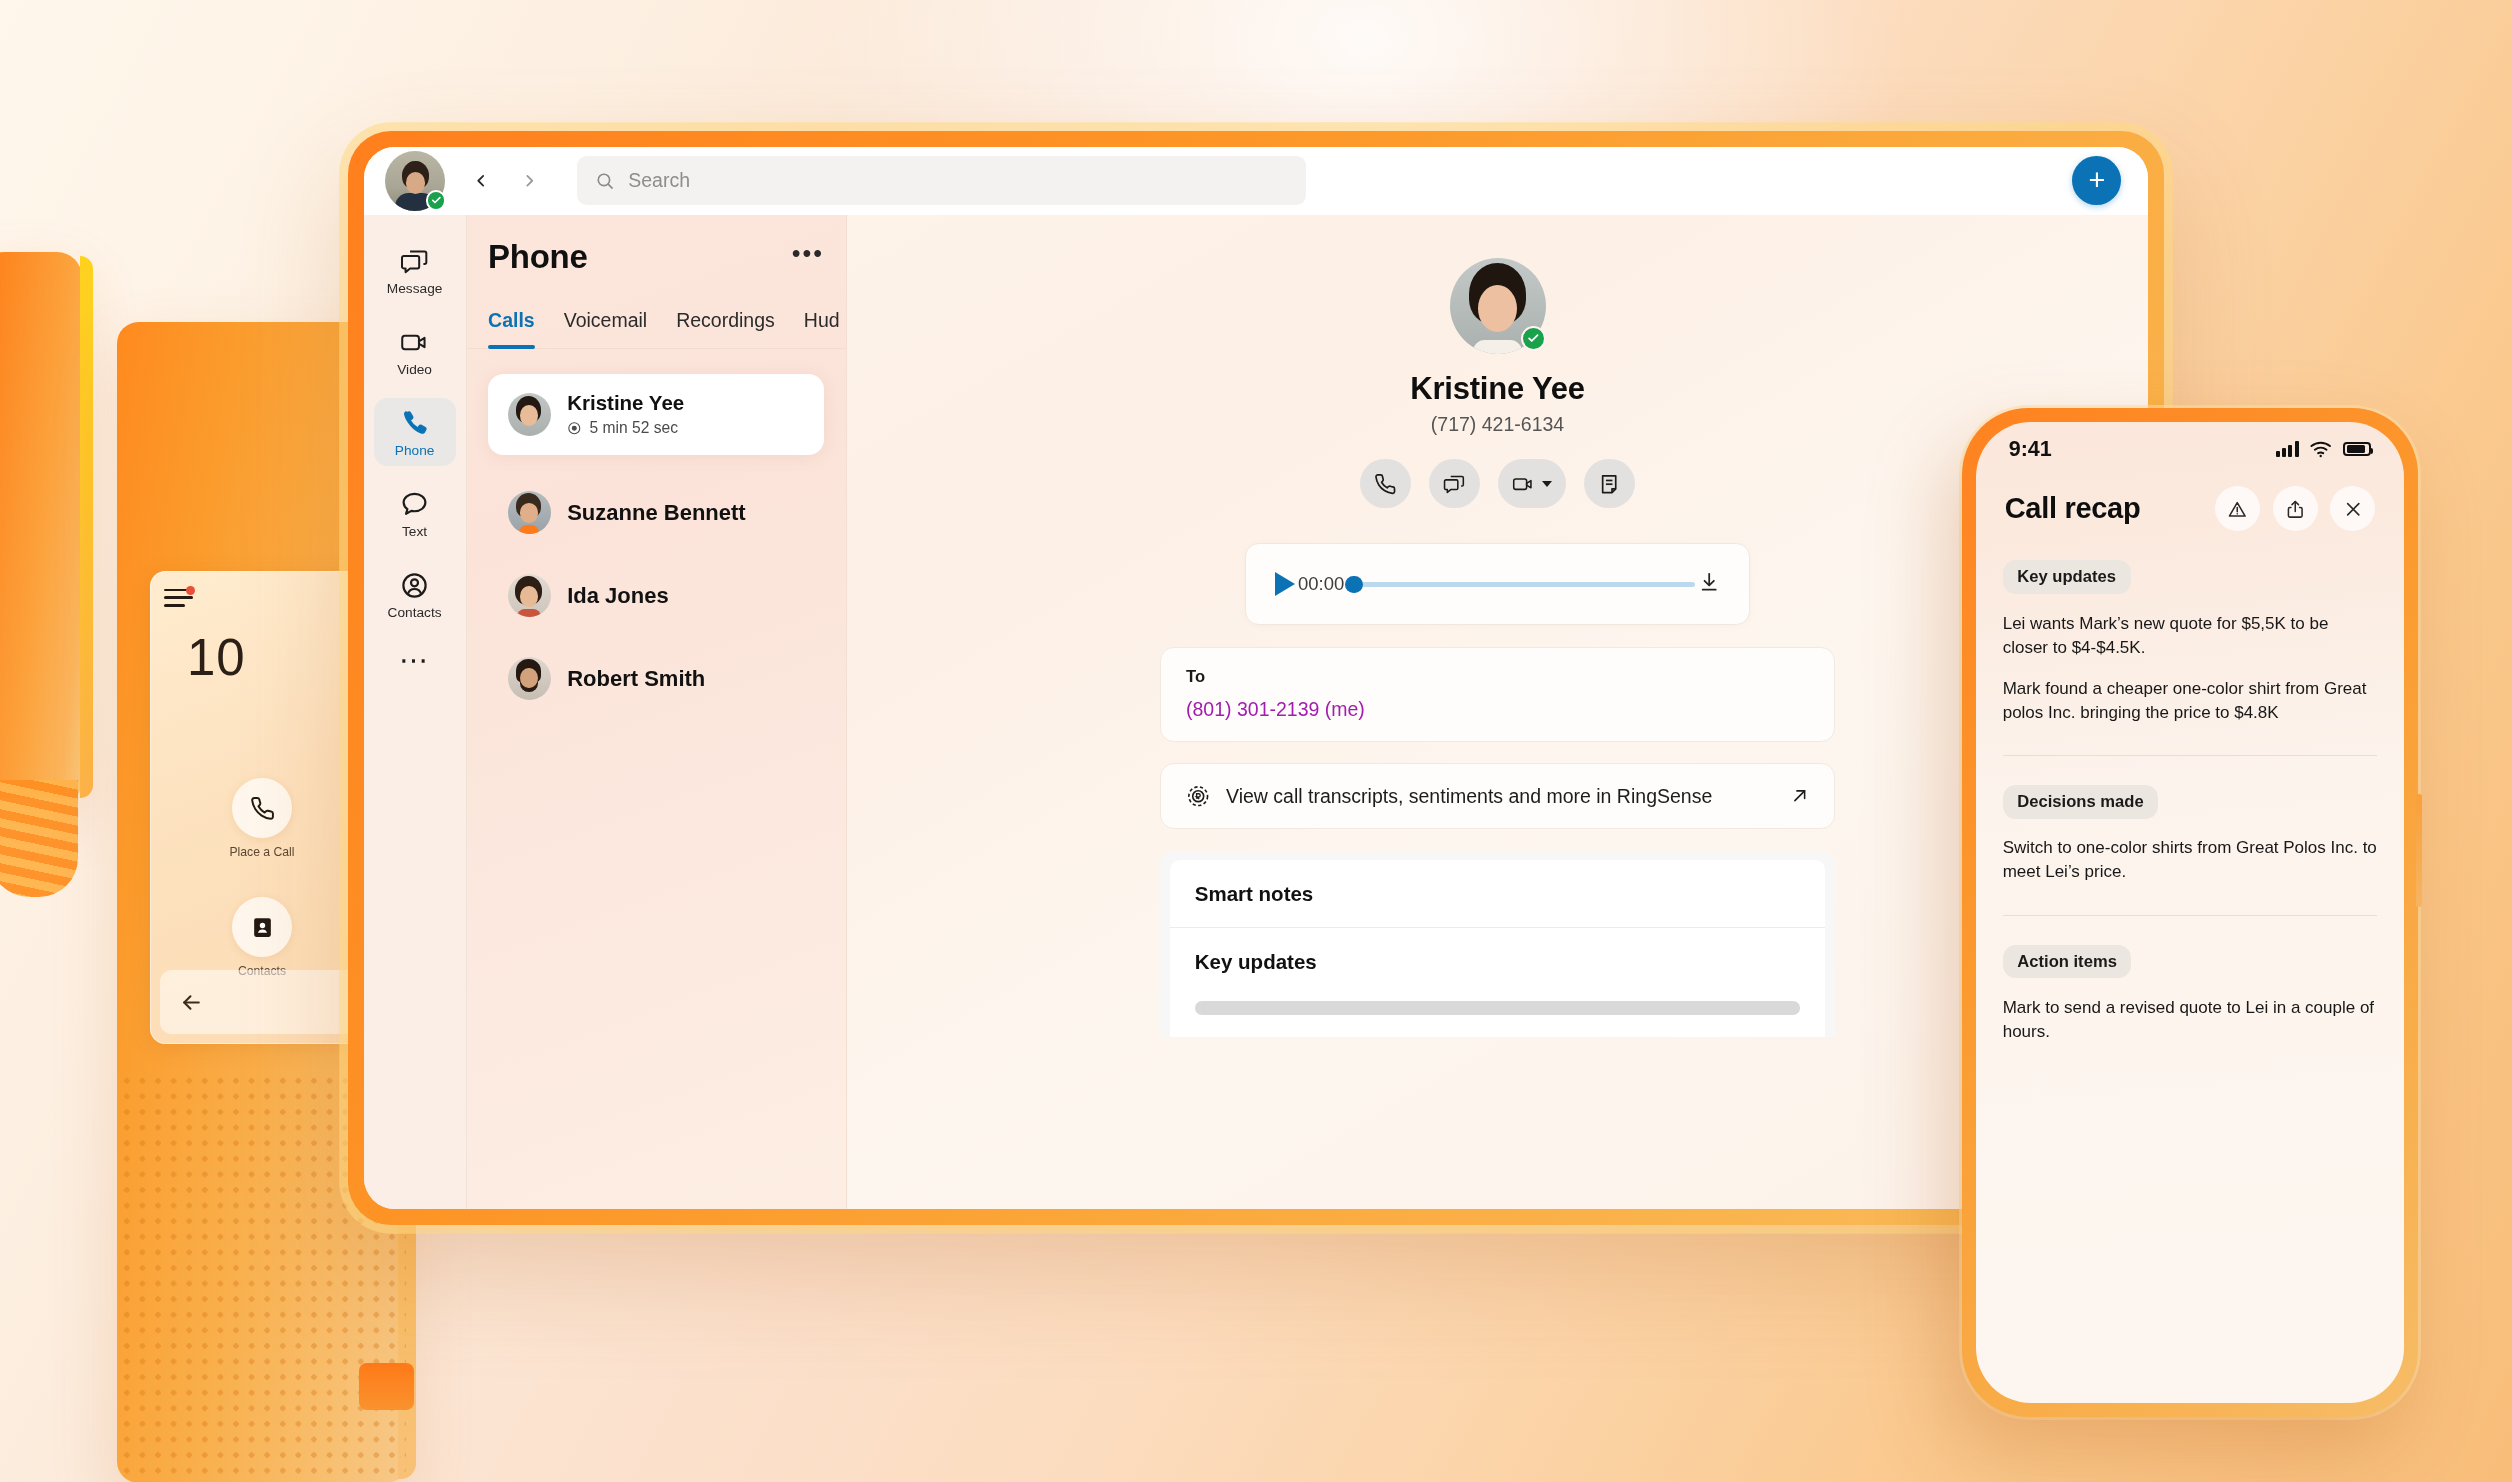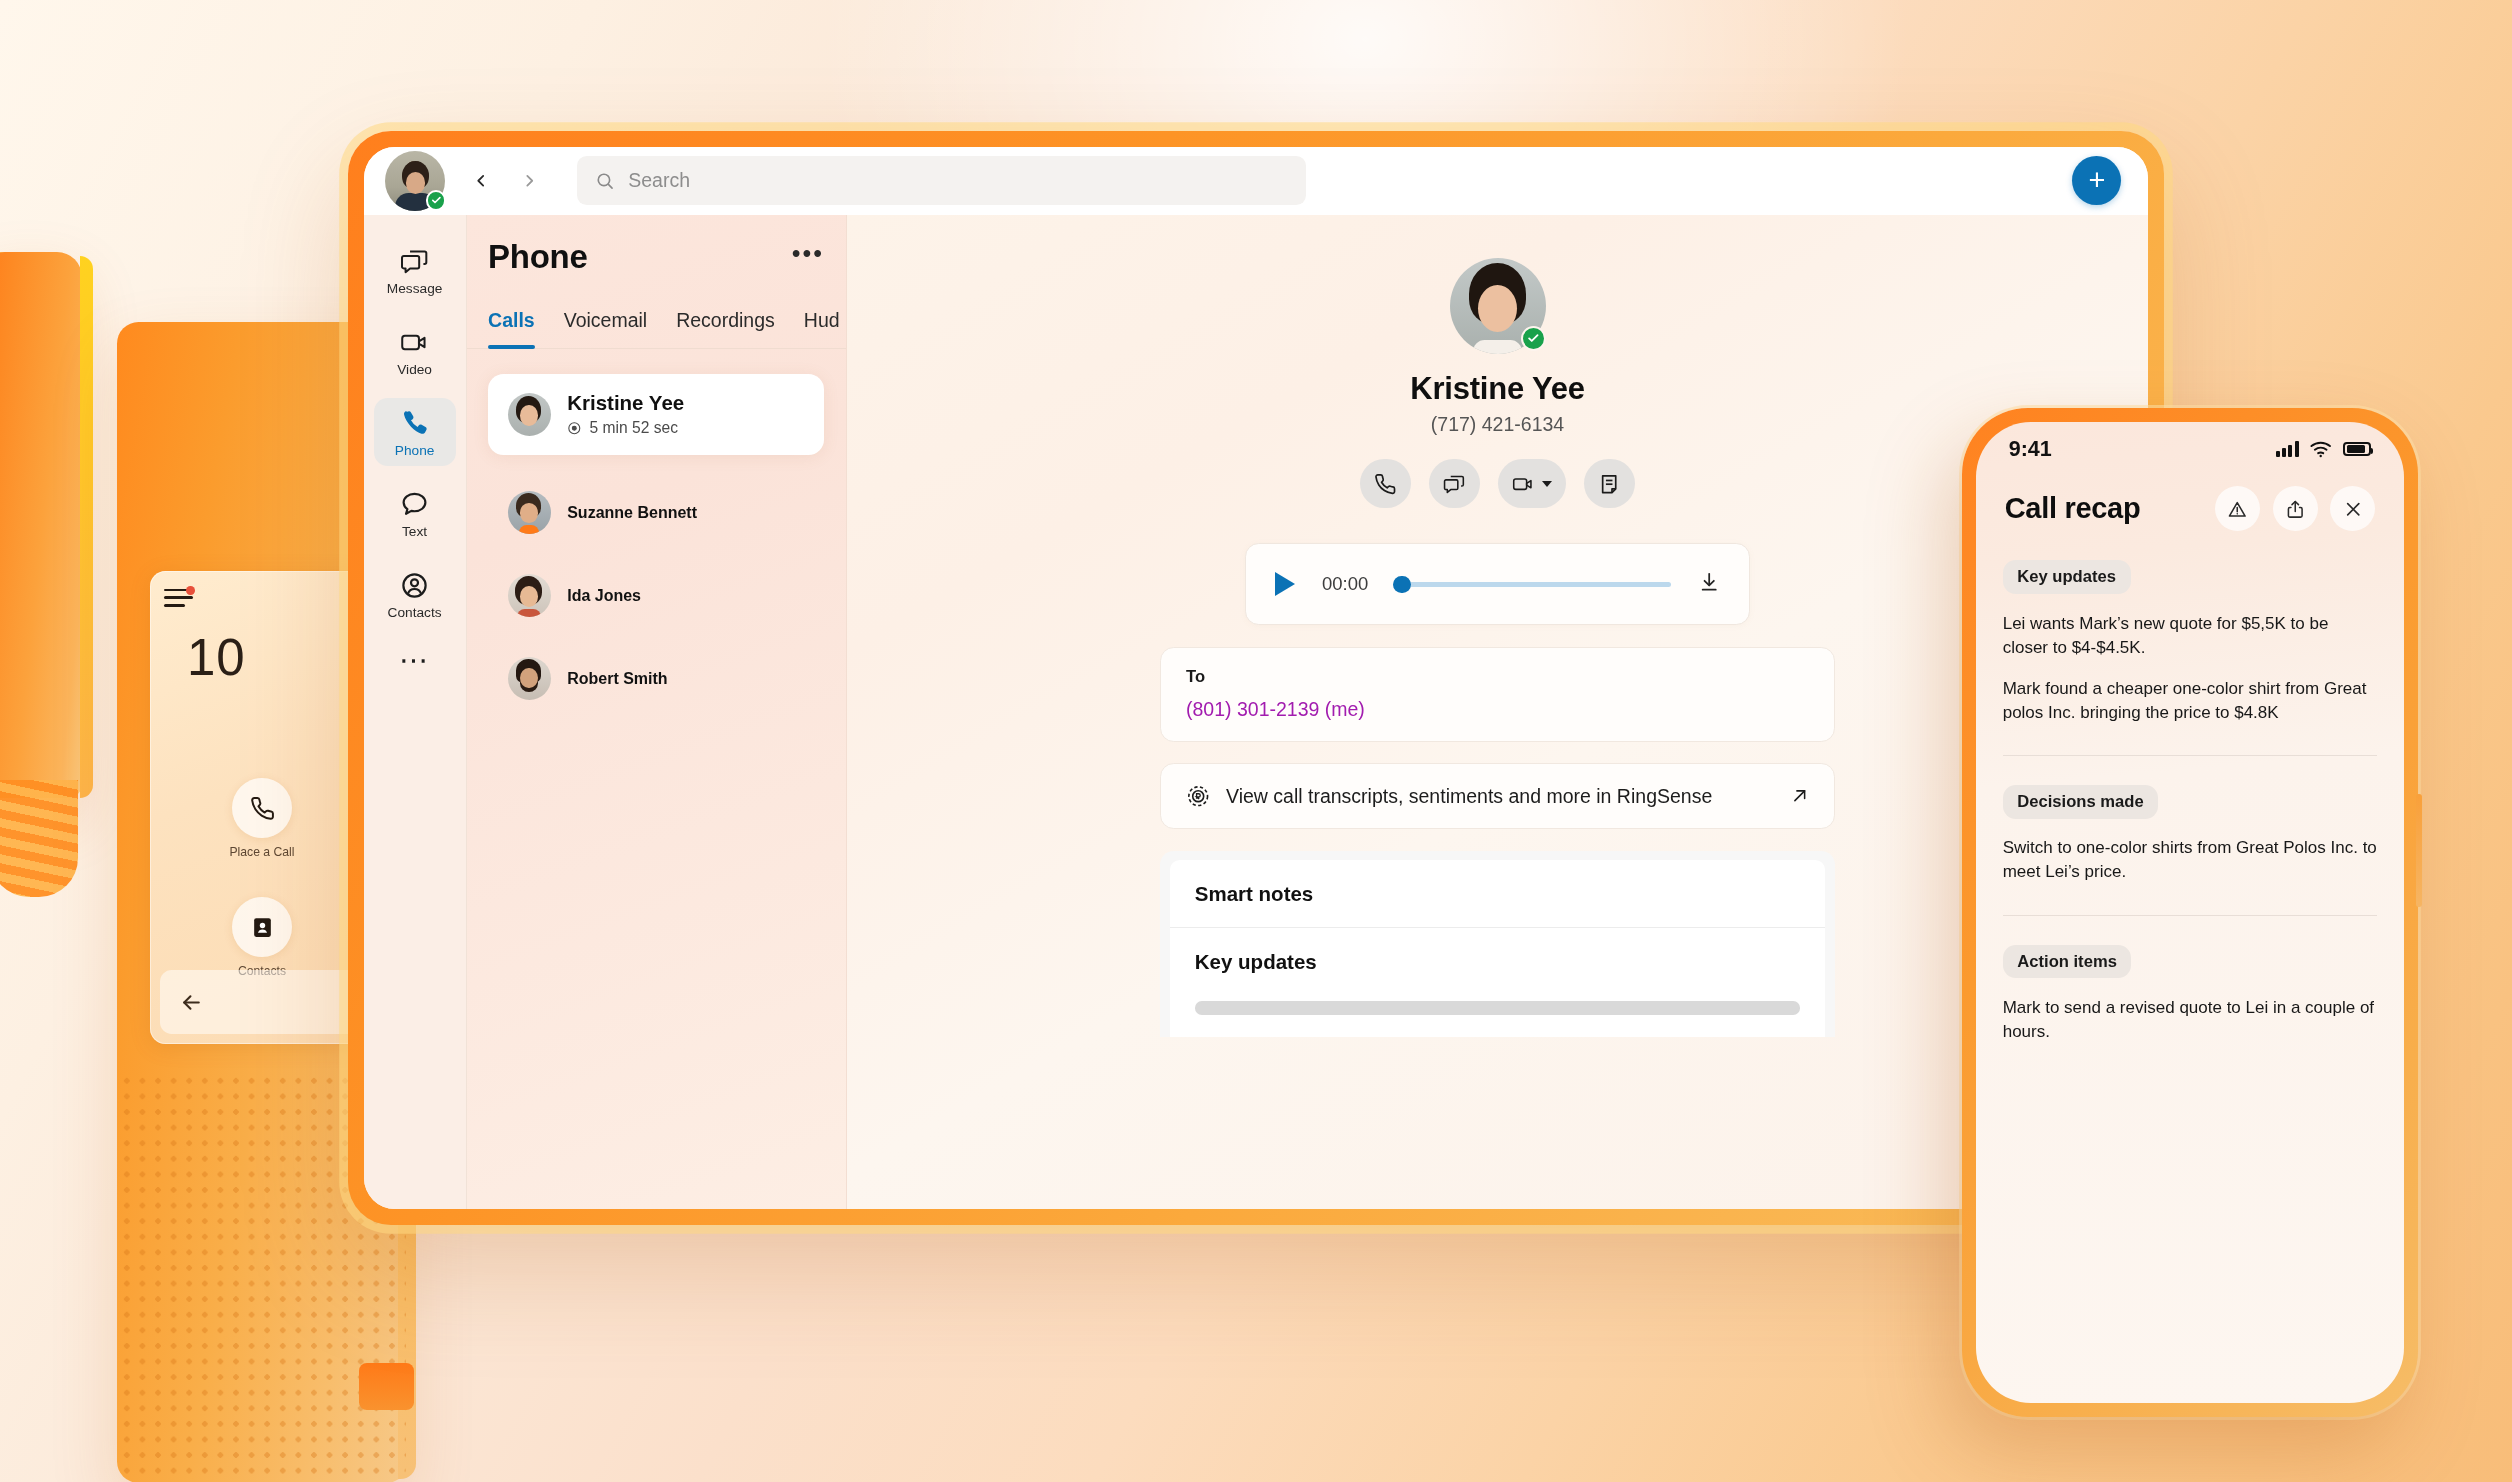--- a/index.html
+++ b/index.html
@@ -240,21 +240,21 @@
   .pic-i:before{content:"";position:absolute;left:7.8px;top:2px;width:27px;height:29px;border-radius:50% 50% 44% 44%;background:#2c1d15;}
   .pic-i:after{content:"";position:absolute;left:12.7px;top:11.7px;width:17.6px;height:20.5px;border-radius:50%;background:#e7b994;}
   .pic-i i{position:absolute;left:9.8px;bottom:0;width:23.4px;height:8.8px;background:#c9563c;border-radius:7.8px 7.8px 0 0;}
   .pic-r { background: linear-gradient(180deg,#ded7cf,#c6bdb3); }
   .pic-r:before{content:"";position:absolute;left:8.8px;top:2px;width:25px;height:23.4px;border-radius:50% 50% 30% 30%;background:#241811;}
   .pic-r:after{content:"";position:absolute;left:12.7px;top:10.7px;width:17.6px;height:20.5px;border-radius:50%;background:#d2a27c;}
   .pic-r i{position:absolute;left:12.7px;top:21.5px;width:17.6px;height:13.7px;border-radius:0 0 8.8px 8.8px;background:#2a1c13;}
   .cc-name { font-size: 20.5px; font-weight: 700; color: #111; }
   .cc-sub { display:flex;align-items:center;gap:7.8px; margin-top: 3.9px; font-size:15.6px; color:#4b4b4b; }
   .cc-sub svg { width: 14.6px; height: 14.6px; color:#4b4b4b; }
-  .lr-name { font-size: 16px; font-weight: 700; color: #111; }
+  .lr-name { font-size: 22px; font-weight: 700; color: #111; }
 
   
   .detail {
     flex: 1; min-width: 0;
     background: linear-gradient(150deg,#fdf3e9 0%, #fdf0e6 25%, #fdf6ef 55%, #fcf2ea 100%);
     padding: 43px 0 0; overflow: hidden; position: relative;
   }
   .dcenter { width: 100%; display:flex; flex-direction:column; align-items:center; }
   .big-av-wrap{position:relative;width:96px;height:96px;}
   .big-av {
@@ -276,21 +276,21 @@
     height: 49px; min-width: 49px; border-radius: 24.4px; background: #e3e1df;
     display:flex;align-items:center;justify-content:center; gap:6.8px; cursor:pointer;
     padding: 0 14.6px;
   }
   .act svg { width: 22.4px; height: 22.4px; color:#1b1b1b; }
   .caret { width:0;height:0;border-left:5.4px solid transparent;border-right:5.4px solid transparent;border-top:6.8px solid #1b1b1b;}
 
   .player {
     width: 505px; margin: 35px auto 0; background: #fffdfb;
     border: 1px solid #f0e7df; border-radius: 13.7px; height: 82px;
-    display: flex; align-items: center; padding: 0 29px; gap: 27px;
+    display: flex; align-items: center; padding: 0 29px; gap: 3px;
     box-shadow: 0 1px 5.9px rgba(180,130,90,.05);
   }
   .play-tri { width:0;height:0;border-left:20.5px solid #0b72b5;border-top:12.7px solid transparent;border-bottom:12.7px solid transparent; cursor:pointer;}
   .ptime { font-size: 18.5px; color:#3c3c3c; }
   .track { flex:1; height: 5.9px; background: #bcd8ec; border-radius: 2.9px; position: relative; cursor:pointer;}
   .knob { position:absolute; left:-2px; top:-5.9px; width: 17.6px; height: 17.6px; border-radius:50%; background:#0b72b5; }
   .dl svg { width: 22.4px; height: 22.4px; color:#242424; cursor:pointer;}
 
   .card {
     width: 675px; margin: 21.5px auto 0; background: #fffdfb;

